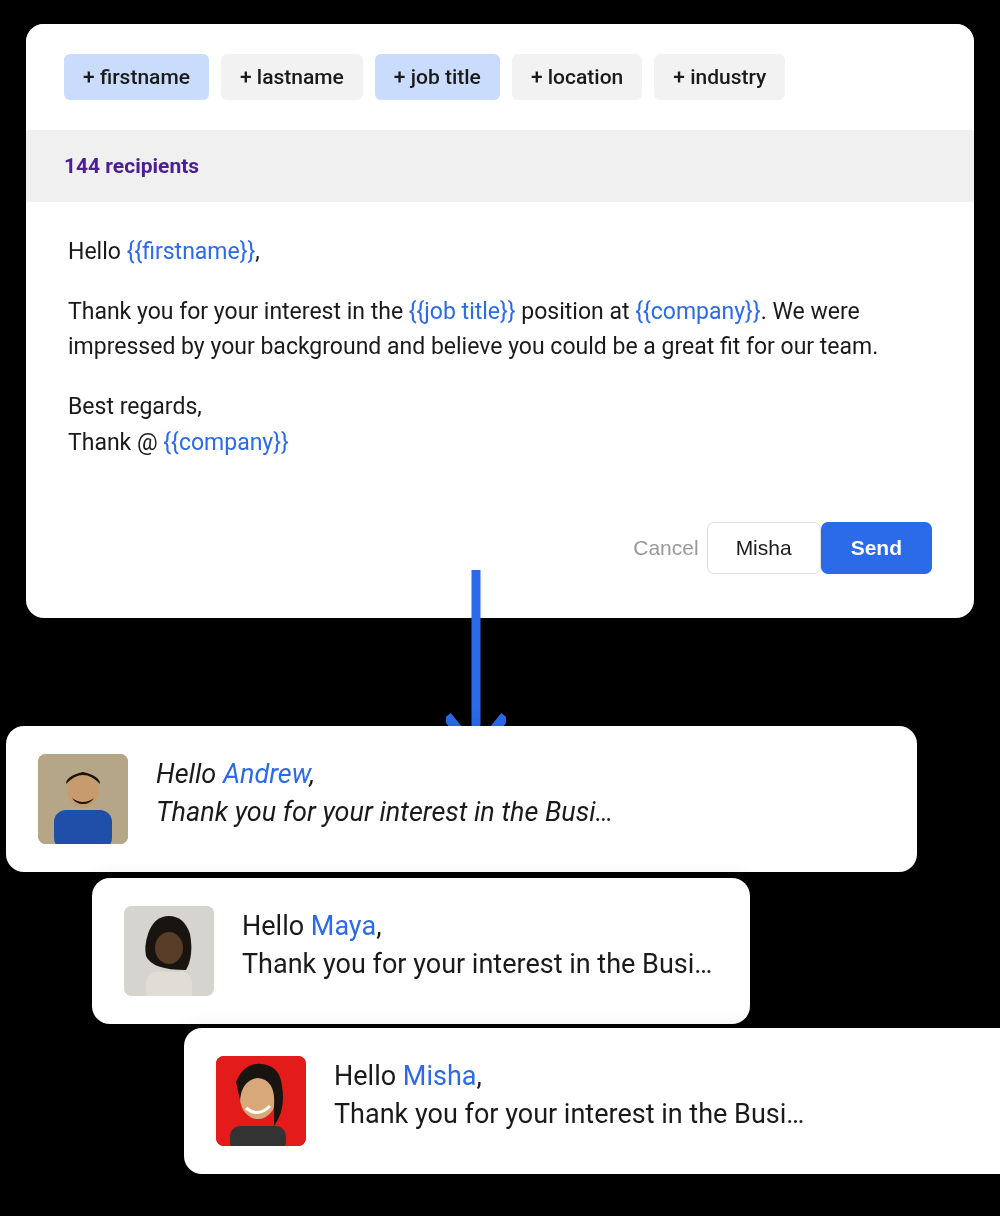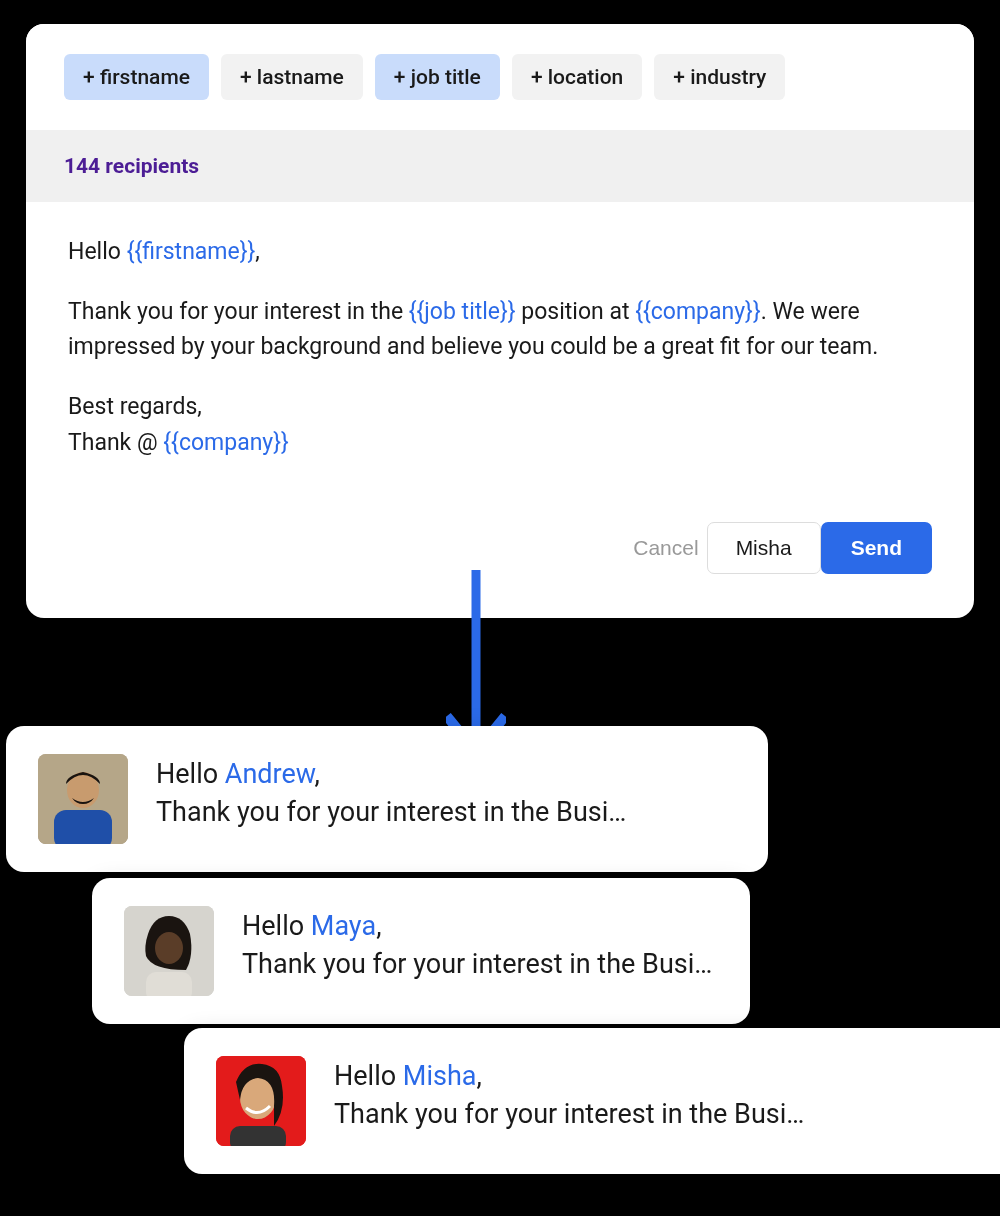--- a/index.html
+++ b/index.html
@@ -101,21 +101,21 @@
     .preview-card {
       position: absolute;
       background: #fff;
       border-radius: 18px;
       padding: 28px 32px 28px 32px;
       display: flex;
       align-items: flex-start;
       gap: 28px;
       box-shadow: 0 6px 24px rgba(0,0,0,0.18);
     }
-    .preview-card.c1 { top: 726px; left: 6px; width: 762px; }
+    .preview-card.c1 { top: 726px; left: 6px; width: 911px; font-style: italic; }
     .preview-card.c2 { top: 878px; left: 92px; width: 658px; }
     .preview-card.c3 { top: 1028px; left: 184px; width: 904px; }
     .avatar {
       width: 90px;
       height: 90px;
       border-radius: 8px;
       flex-shrink: 0;
       background: #ccc;
       position: relative;
       overflow: hidden;

